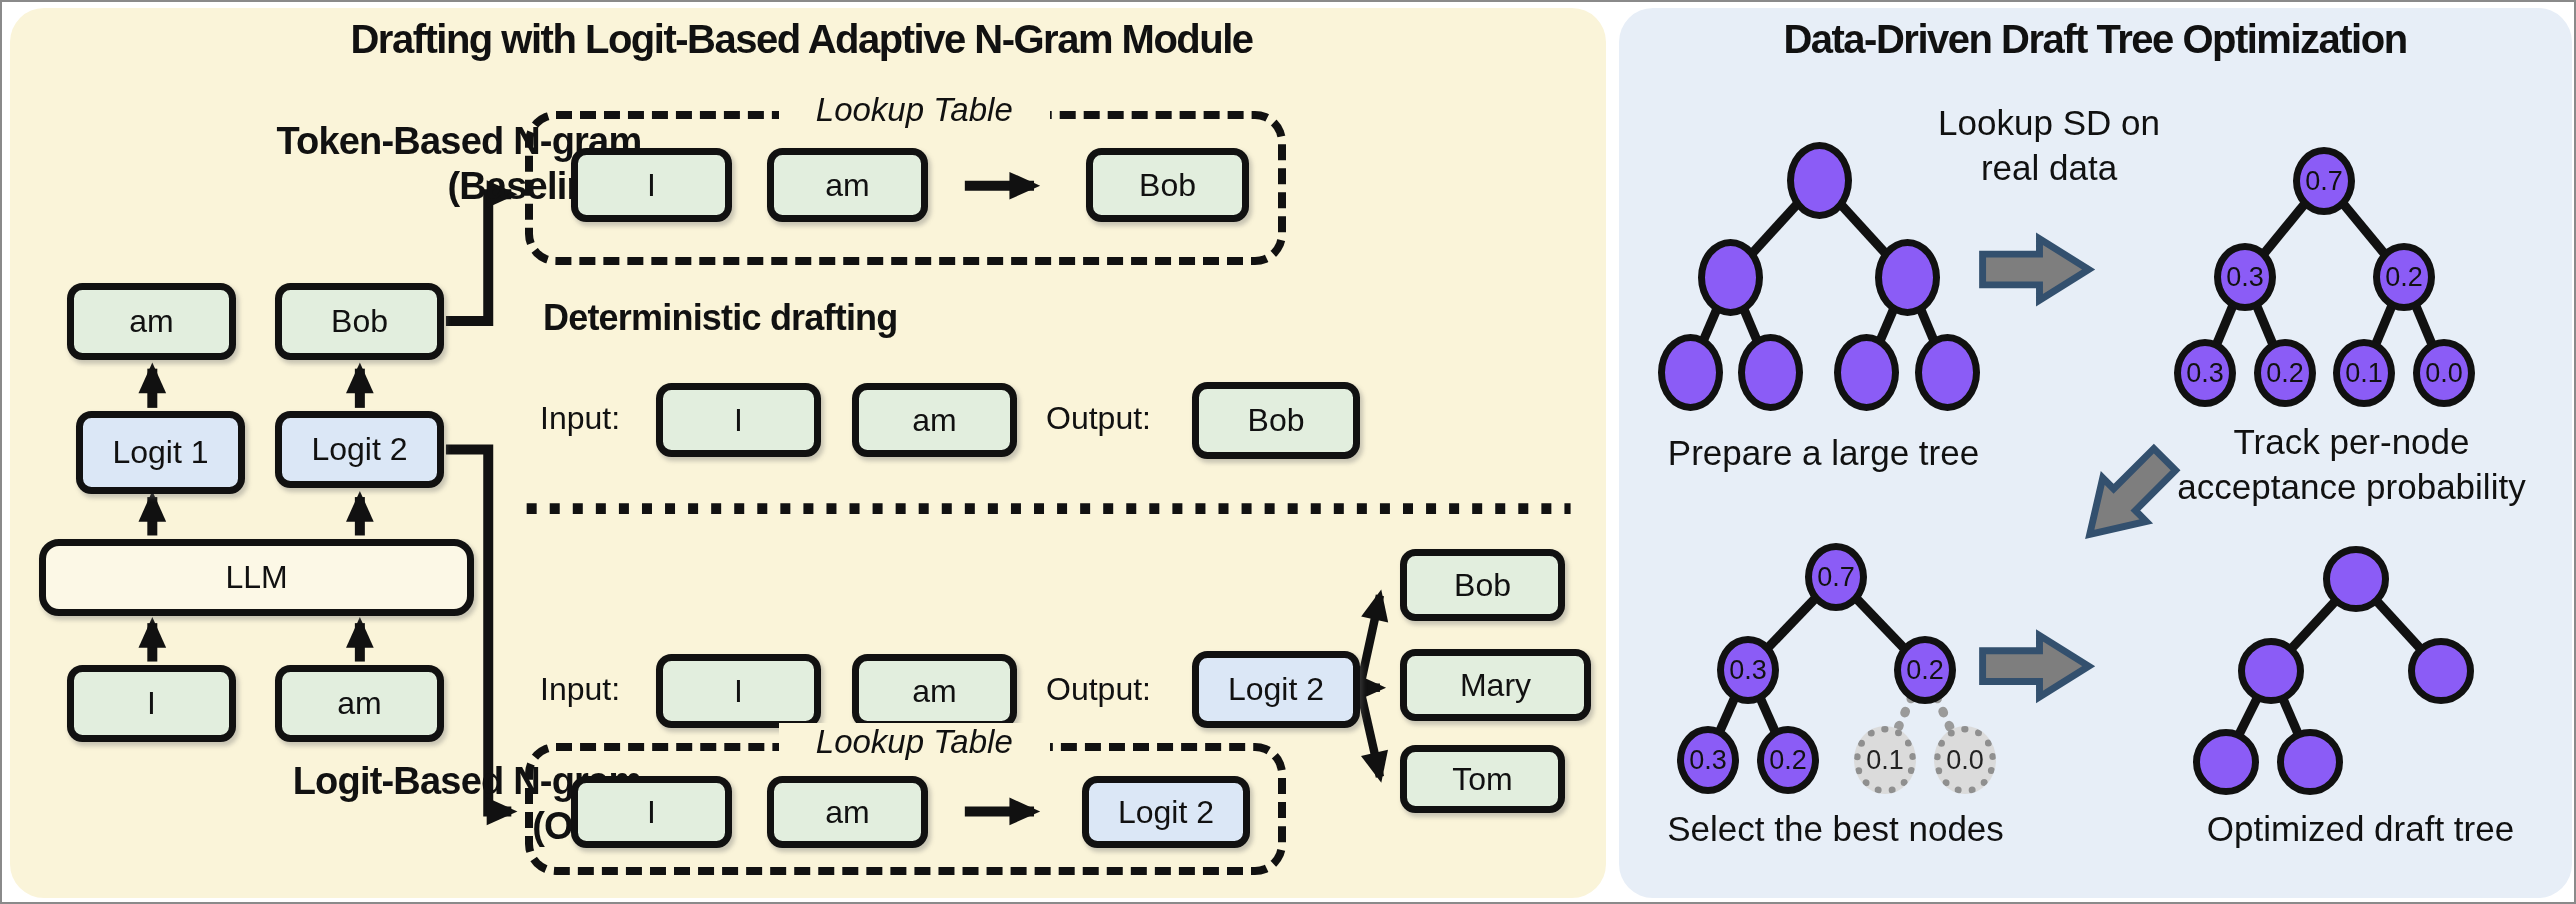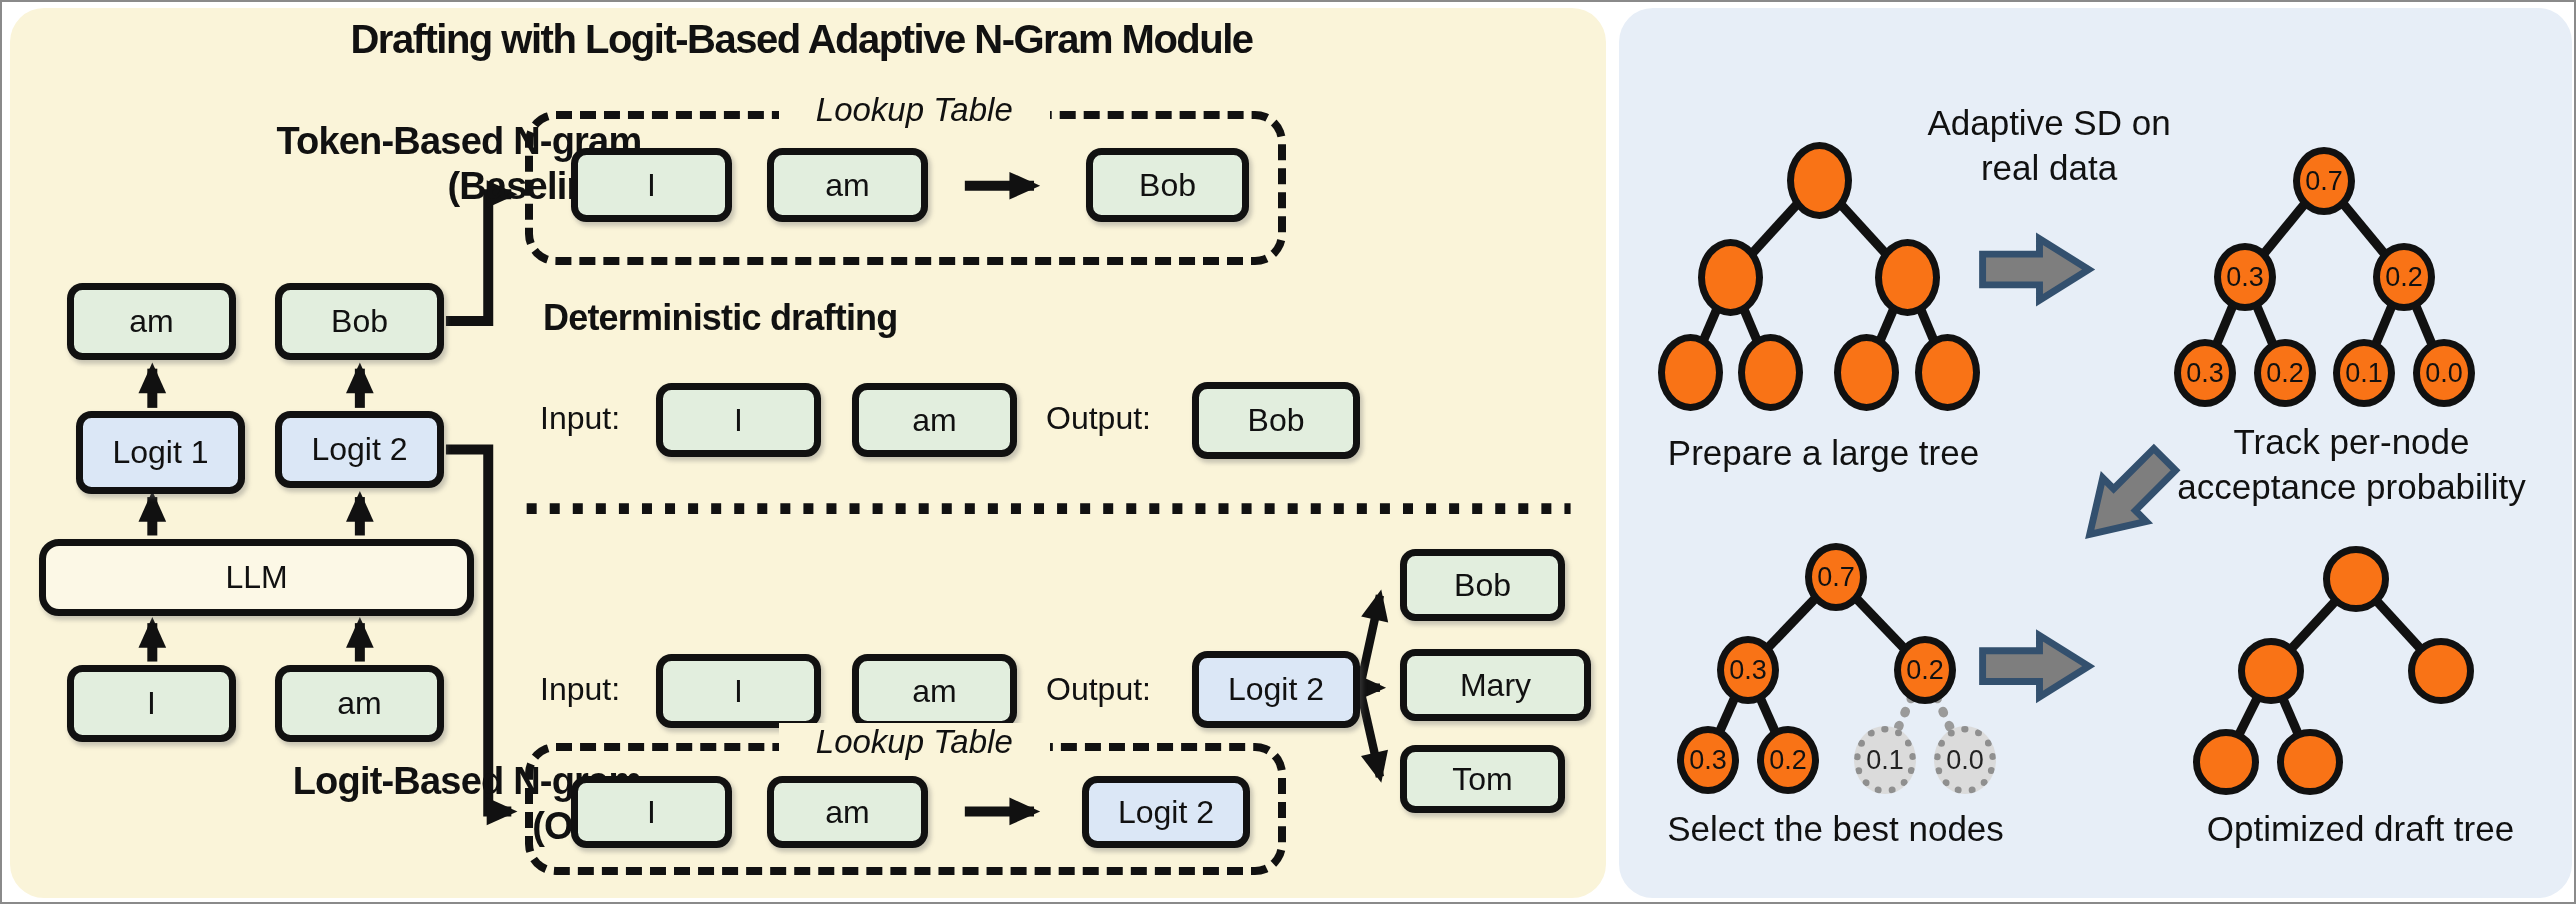--- a/index.html
+++ b/index.html
@@ -16,21 +16,21 @@
   .side{font-weight:bold;font-size:38px;letter-spacing:-0.8px;text-align:right;line-height:45px;}
   .box{position:absolute;z-index:2;box-sizing:border-box;border:7.7px solid #111;border-radius:15.4px;
        background:#E2EEDE;display:flex;align-items:center;justify-content:center;font-size:32px;
        box-shadow:2.3px 3.1px 4.6px rgba(110,110,110,0.35);}
   .box.blue{background:#DBE7F6;}
   .box.cream{background:#FCF8E6;border-radius:20px;}
   .lbl{position:absolute;z-index:2;font-size:32px;}
   .lookup{position:absolute;z-index:2;box-sizing:border-box;border:8.5px dashed #111;border-radius:31px;}
   .lookup-label{position:absolute;z-index:3;font-style:italic;font-size:33px;text-align:center;
                 background:#FAF4D9;padding:0 12.3px;}
-  .node{position:absolute;z-index:2;box-sizing:border-box;background:#f97316;border:7px solid #111;
+  .node{position:absolute;z-index:2;box-sizing:border-box;background:#8b5cf6;border:7px solid #111;
         border-radius:50%;display:flex;align-items:center;justify-content:center;font-size:27px;}
   .node.pruned{background:#DBDBDB;border:7px dotted #8F8F8F;color:#222;}
   .cap{position:absolute;z-index:2;font-size:35px;text-align:center;line-height:45px;}
 </style>
 </head>
 <body>
 
 <div class="stage">
 
   <div class="panel panel-left"></div>
@@ -155,23 +155,24 @@
   <div class="box" style="left:1398px;top:547px;width:165px;height:72px;">Bob</div>
   <div class="box" style="left:1398px;top:647px;width:191px;height:72px;">Mary</div>
   <div class="box" style="left:1398px;top:743px;width:165px;height:68px;">Tom</div>
 
   <div class="lookup" style="left:523px;top:741px;width:761px;height:132px;"></div>
   <div class="lookup-label" style="left:777px;top:721px;width:246px;">Lookup Table</div>
   <div class="box" style="left:569px;top:774px;width:161px;height:72px;">I</div>
   <div class="box" style="left:765px;top:774px;width:161px;height:72px;">am</div>
   <div class="box blue" style="left:1080px;top:774px;width:168px;height:72px;">Logit 2</div>
 
+  <div class="abs title" style="left:1626px;top:15.4px;width:934px;">Data-Driven Draft Tree Optimization</div>
 
   <div class="cap" style="left:1855px;top:98px;width:384px;">
-    <span style="display:block">Adaptive SD on</span>
+    <span style="display:block">Lookup SD on</span>
     <span style="display:block">real data</span>
   </div>
 
   <div class="node" style="left:1785px;top:140px;width:65px;height:77px;"></div>
   <div class="node" style="left:1696px;top:237px;width:65px;height:77px;"></div>
   <div class="node" style="left:1873px;top:237px;width:65px;height:77px;"></div>
   <div class="node" style="left:1656px;top:332px;width:65px;height:77px;"></div>
   <div class="node" style="left:1736px;top:332px;width:65px;height:77px;"></div>
   <div class="node" style="left:1832px;top:332px;width:65px;height:77px;"></div>
   <div class="node" style="left:1913px;top:332px;width:65px;height:77px;"></div>

